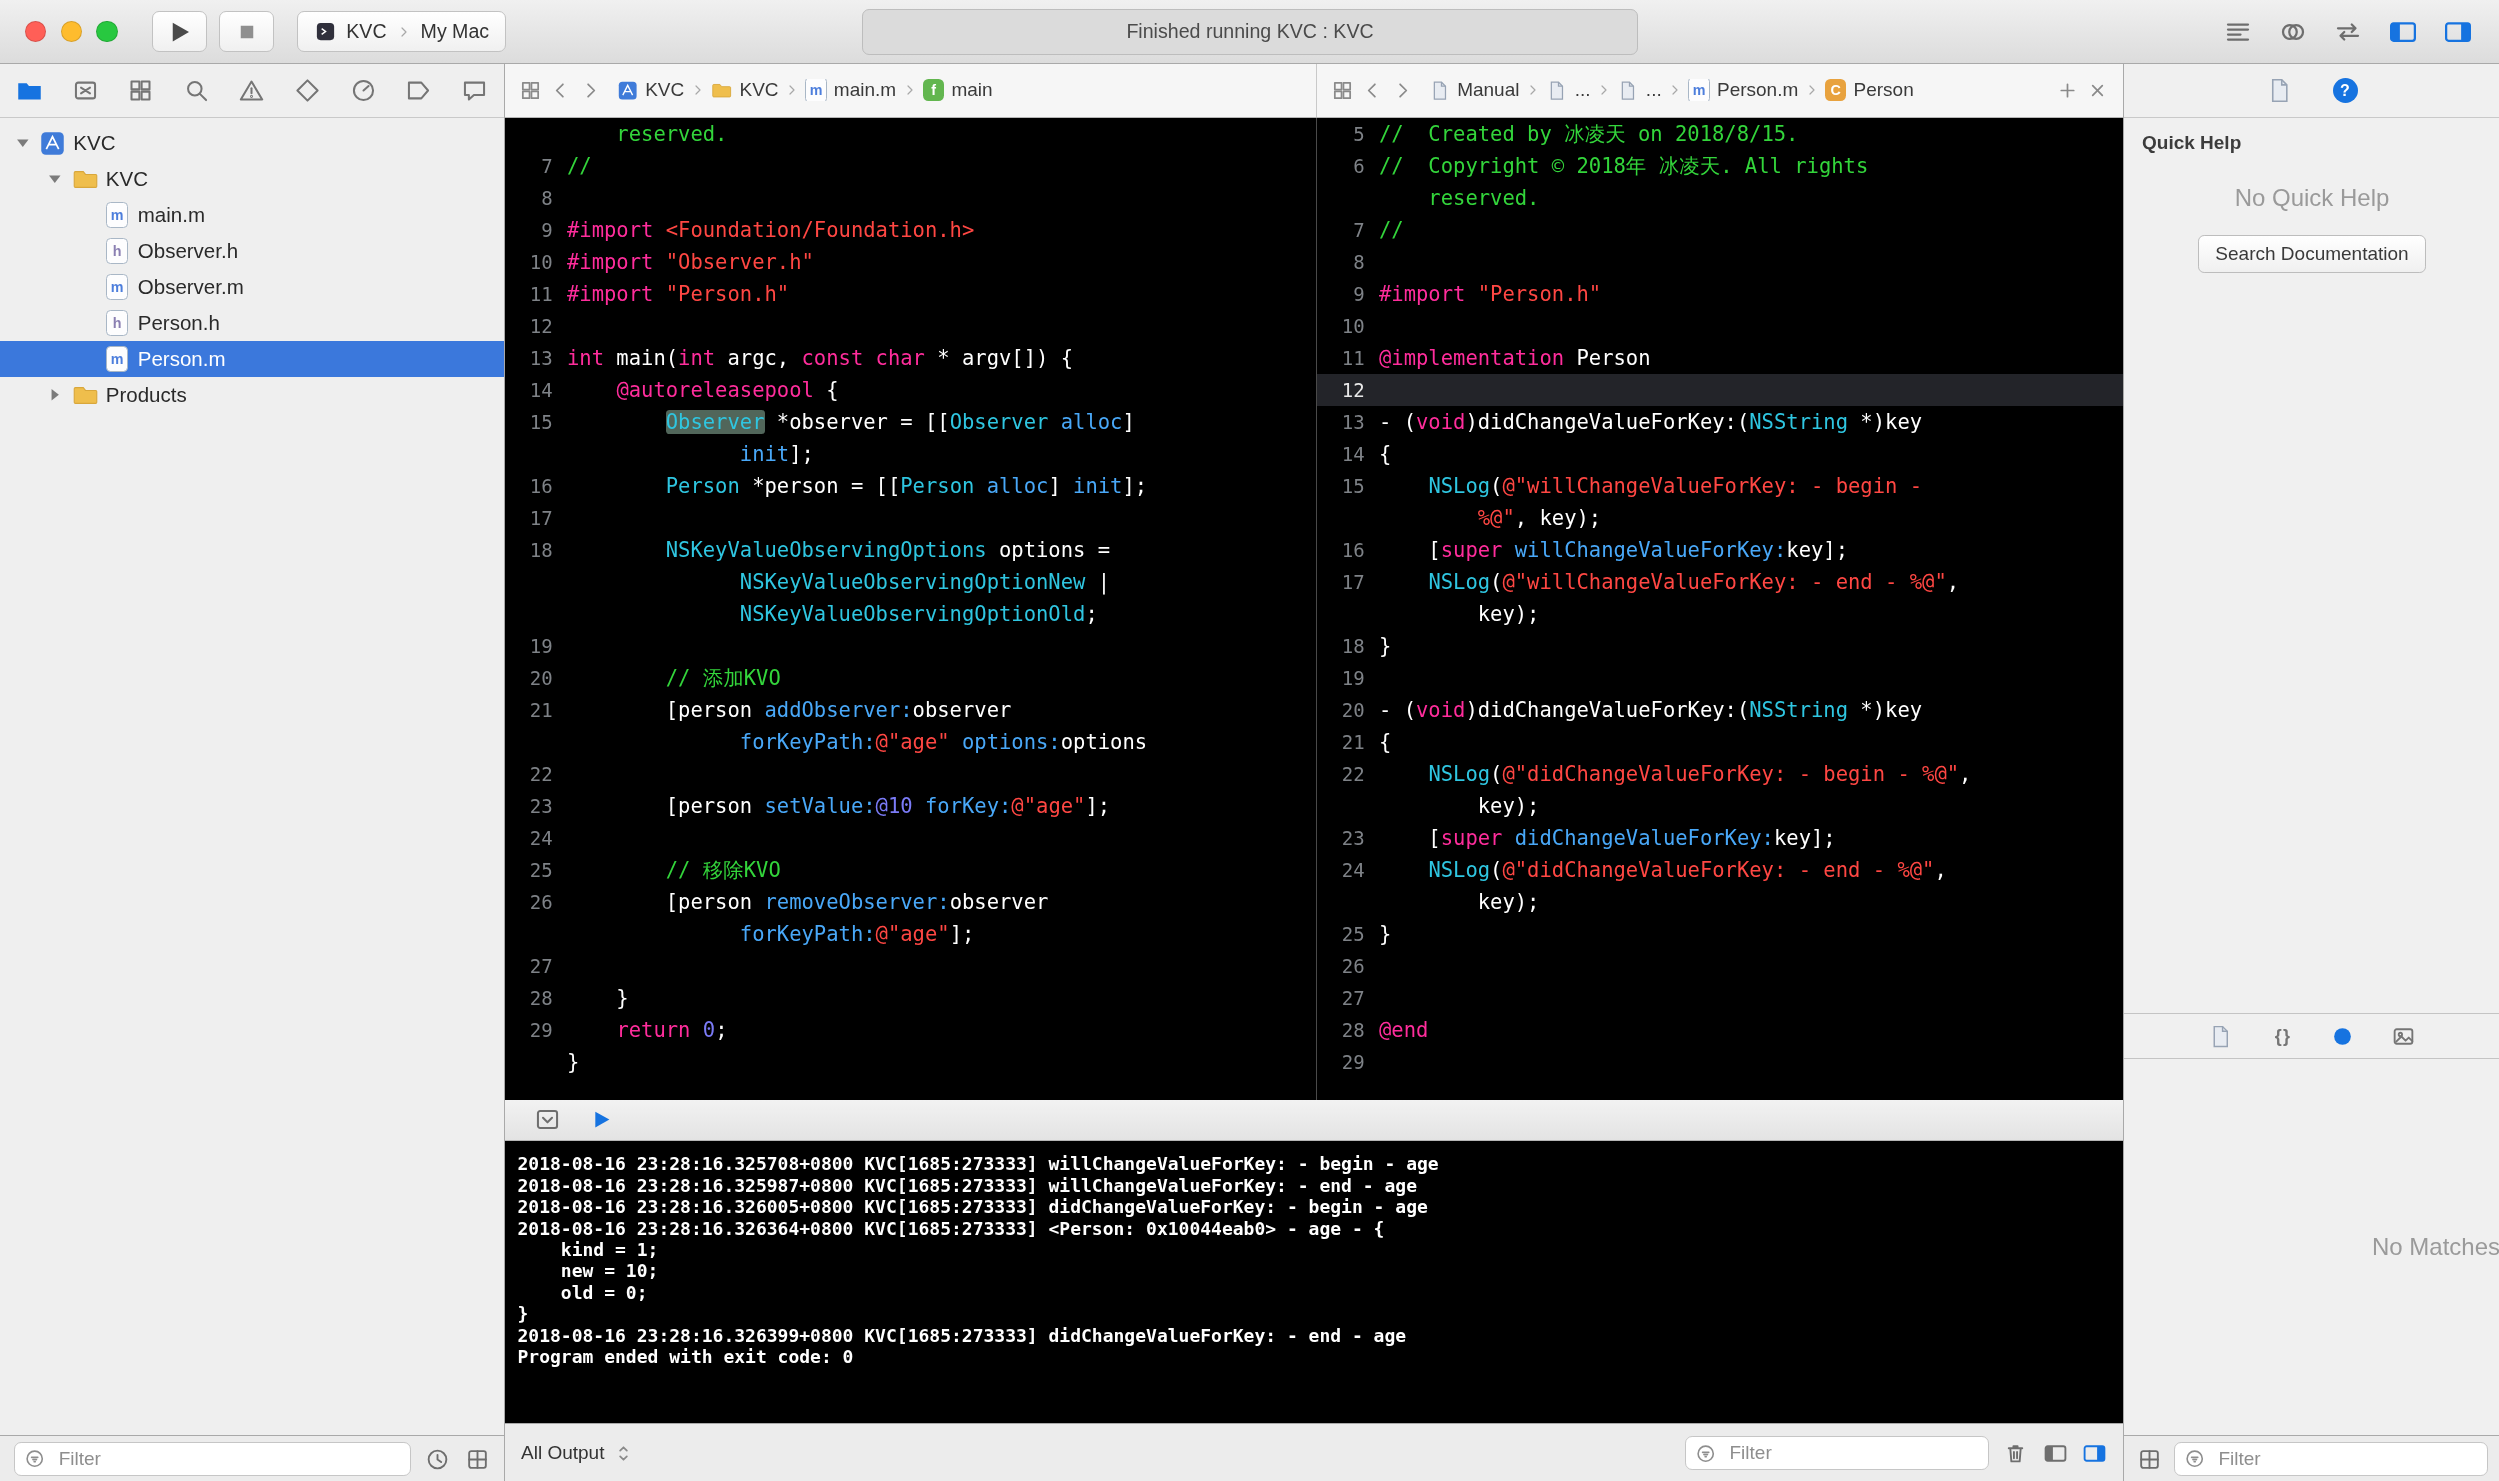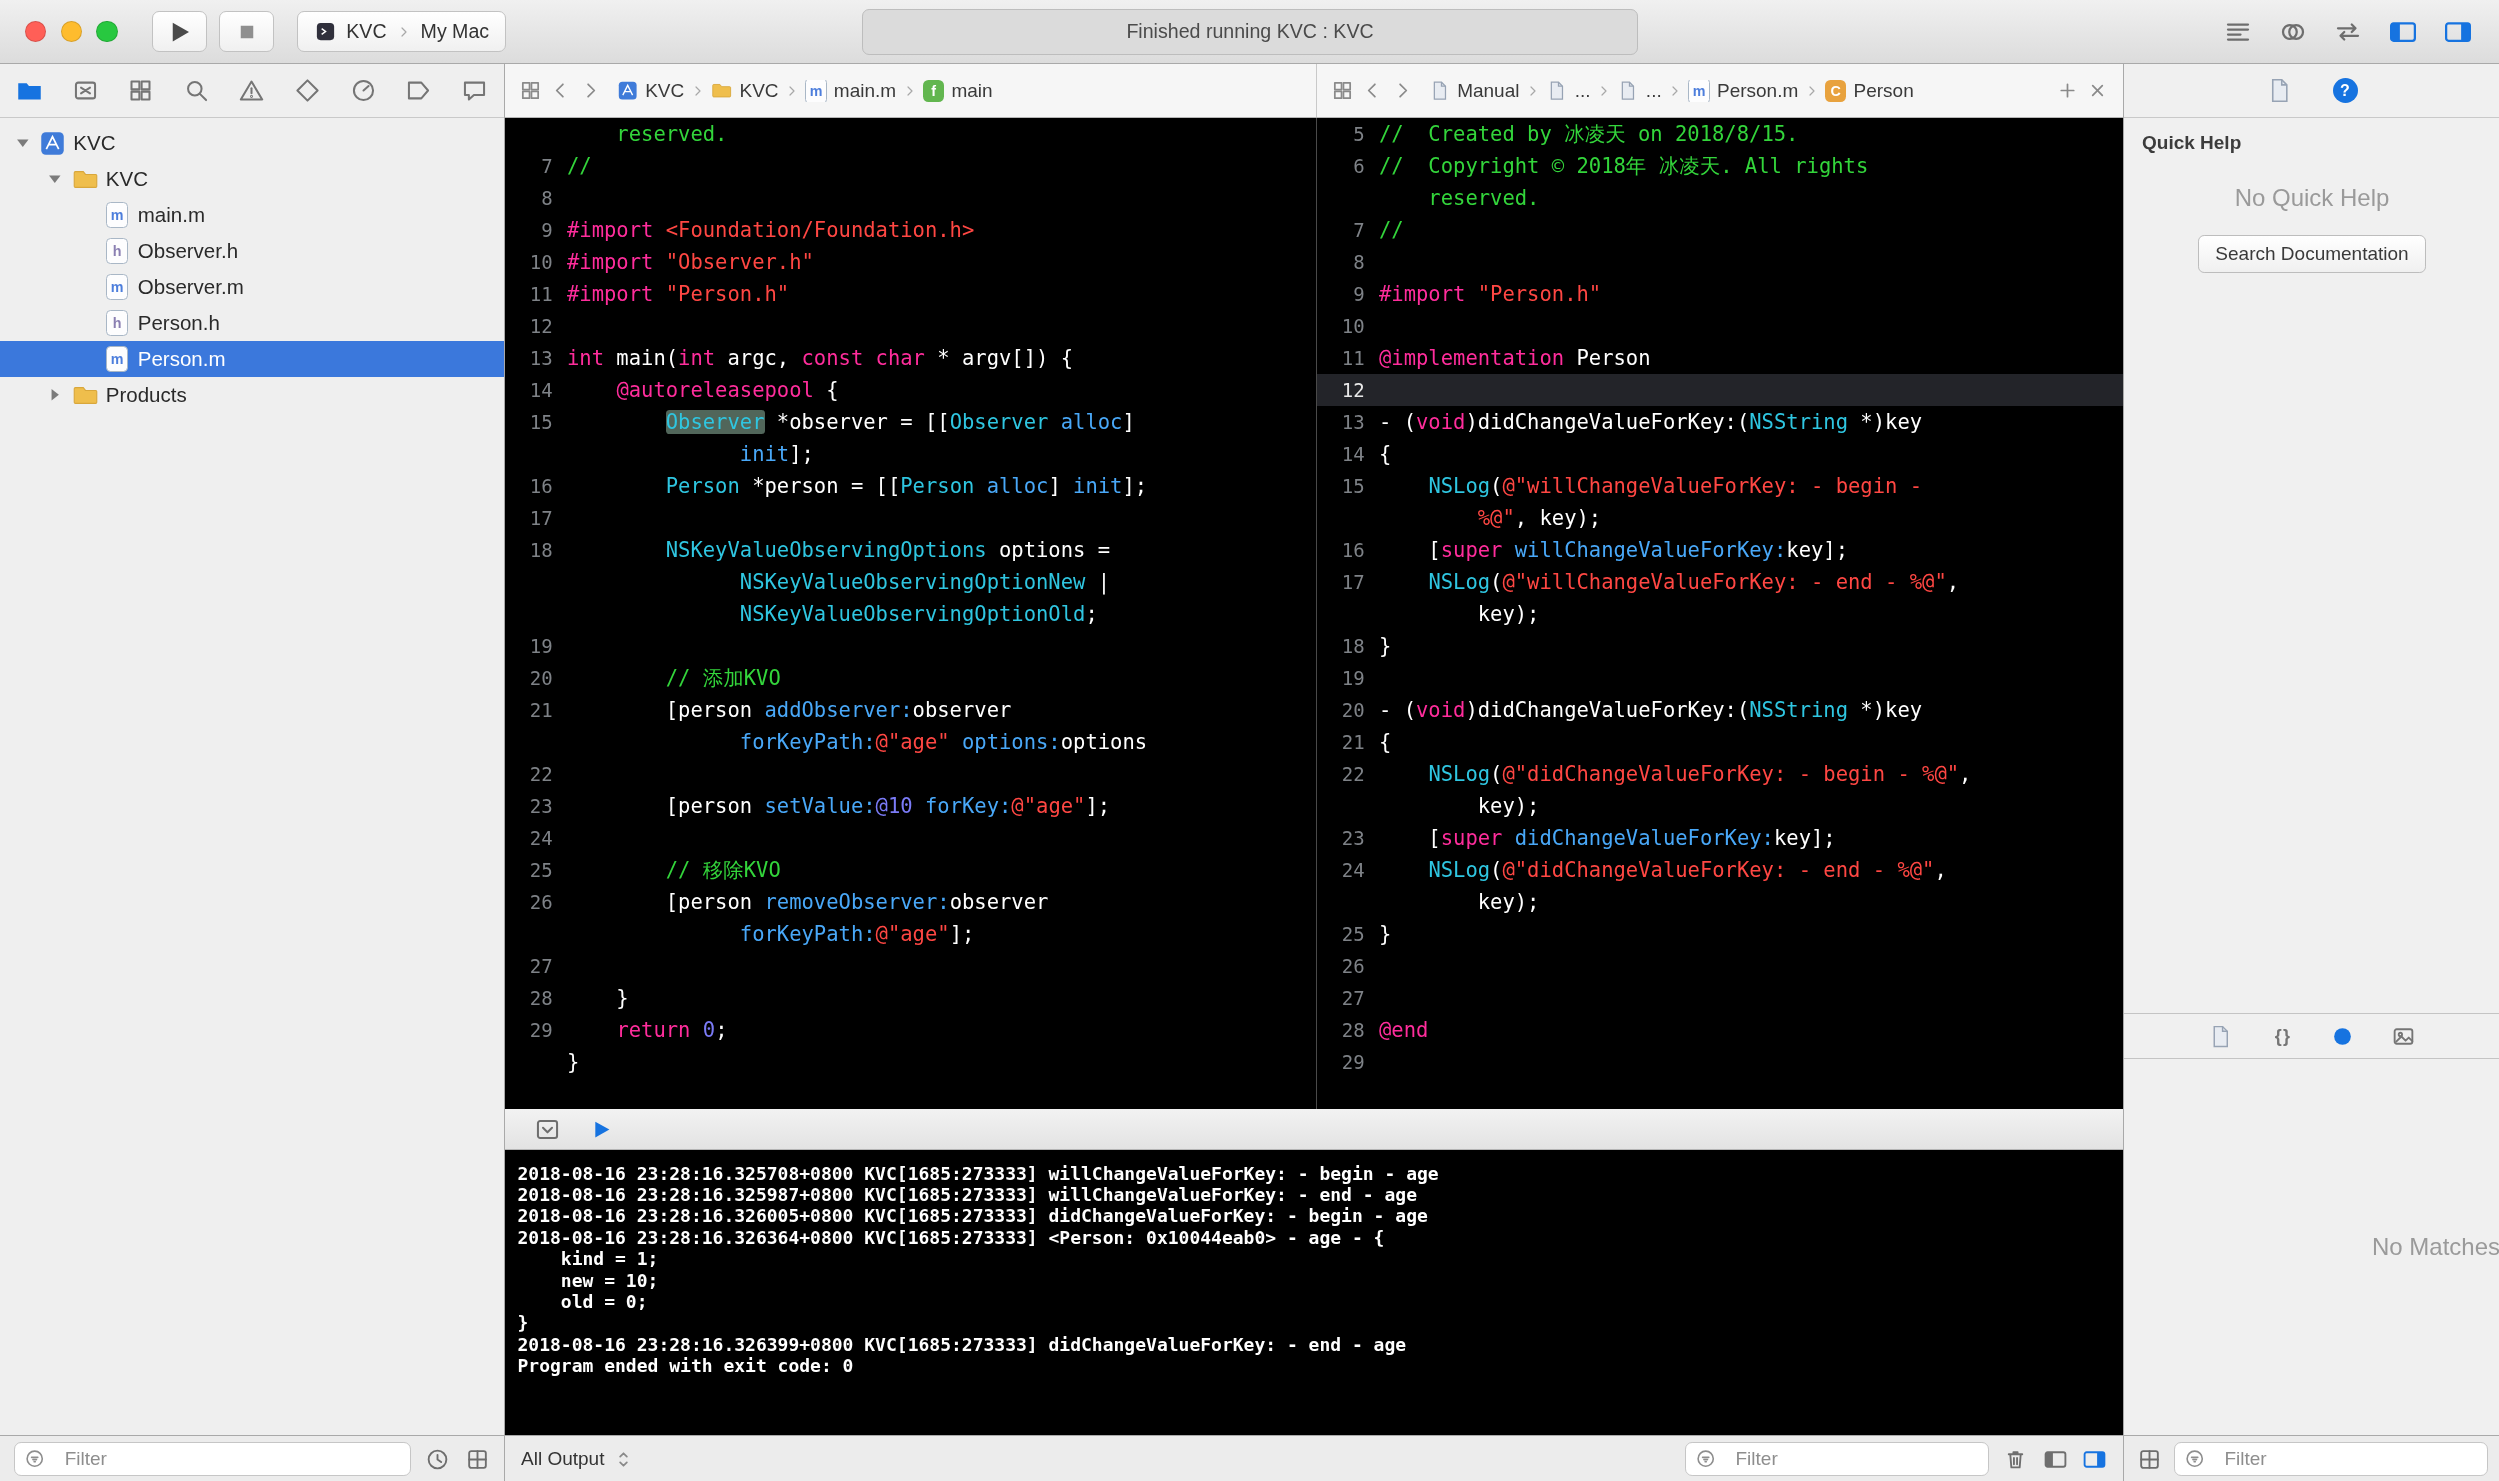--- a/index.html
+++ b/index.html
@@ -34,21 +34,21 @@
   .nico{width:27px;height:27px;color:#757575;display:inline-flex;}
   .nico.sel{color:var(--accent);}
   .tree{flex:1;padding-top:7.1px;font-size:20.5px;color:#2A2A2A;overflow:hidden;}
   .trow{height:36px;display:flex;align-items:center;gap:7.1px;cursor:default;}
   .trow.sel{background:var(--selRow);color:#FFFFFF;}
   .disc{width:19.6px;height:19.6px;display:inline-flex;flex:none;}
   .ticn{width:27px;height:27px;display:inline-flex;align-items:center;justify-content:center;flex:none;}
   .tlab{white-space:nowrap;}
   .nav-bottom{height:47px;border-top:0.9px solid #A9A9A9;display:flex;align-items:center;padding:0 14.3px;gap:14.3px;background:#ECECEC;}
   .fpill{height:34px;background:#FFFFFF;border:0.9px solid #C6C6C6;border-radius:7.1px;display:flex;
-    align-items:center;padding:0 9px;gap:19px;color:#8E8E8E;font-size:19px;flex:1;}
+    align-items:center;padding:0 9px;gap:13px;color:#8E8E8E;font-size:19px;flex:1;}
   .fpill .jico{width:21.4px;height:21.4px;color:#8E8E8E;flex:none;}
   .bico{width:25px;height:25px;color:#6E6E6E;display:inline-flex;flex:none;}
   .bico.blue{color:var(--accent);}
 
   
   .col-edit{width:1618px;display:flex;flex-direction:column;}
   .jumpbars{height:54px;display:flex;background:#F6F6F6;border-bottom:0.9px solid #B5B5B5;}
   .jb{display:flex;align-items:center;padding:0 14.3px;gap:7.1px;font-size:19px;color:#3A3A3A;}
   .jb.left{width:812px;border-right:0.9px solid #C9C9C9;}
   .jb.right{flex:1;}
@@ -74,21 +74,21 @@
   .tk-tyh{color:var(--ty);background:var(--findHl);border-radius:3.6px;}
 
   .debugbar{height:41px;background:linear-gradient(#F2F2F2,#E3E3E3);border-bottom:0.9px solid #B5B5B5;
     display:flex;align-items:center;padding-left:28.6px;gap:27px;}
   .dico{width:27px;height:27px;color:#6E6E6E;display:inline-flex;}
 
   .console{height:285px;background:#000;padding:12.5px 0 0 12.5px;font-family:"DejaVu Sans Mono",monospace;
     font-size:18px;font-weight:bold;color:#FFFFFF;line-height:21.4px;overflow:hidden;}
   .cline{white-space:pre;}
 
-  .consolebar{height:47px;background:#ECECEC;border-top:0.9px solid #A9A9A9;display:flex;align-items:center;
+  .consolebar{height:59px;background:#ECECEC;border-top:0.9px solid #A9A9A9;display:flex;align-items:center;
     padding:0 16px;gap:14.3px;}
   .scope{display:flex;align-items:center;gap:7.1px;font-size:19px;color:#333;}
   .consolebar .spacer{flex:1;}
   .consolebar .fpill{flex:none;width:304px;}
 
   
   .col-insp{width:377px;background:#F0F0F0;border-left:0.9px solid #A9A9A9;display:flex;flex-direction:column;}
   .insp-toolbar{height:54px;border-bottom:0.9px solid #C9C9C9;display:flex;align-items:center;justify-content:center;gap:39px;}
   .iico{width:27px;height:27px;color:#757575;display:inline-flex;align-items:center;justify-content:center;}
   .qh{height:896px;border-bottom:0.9px solid #C4C4C4;padding:14.3px 18px;}

